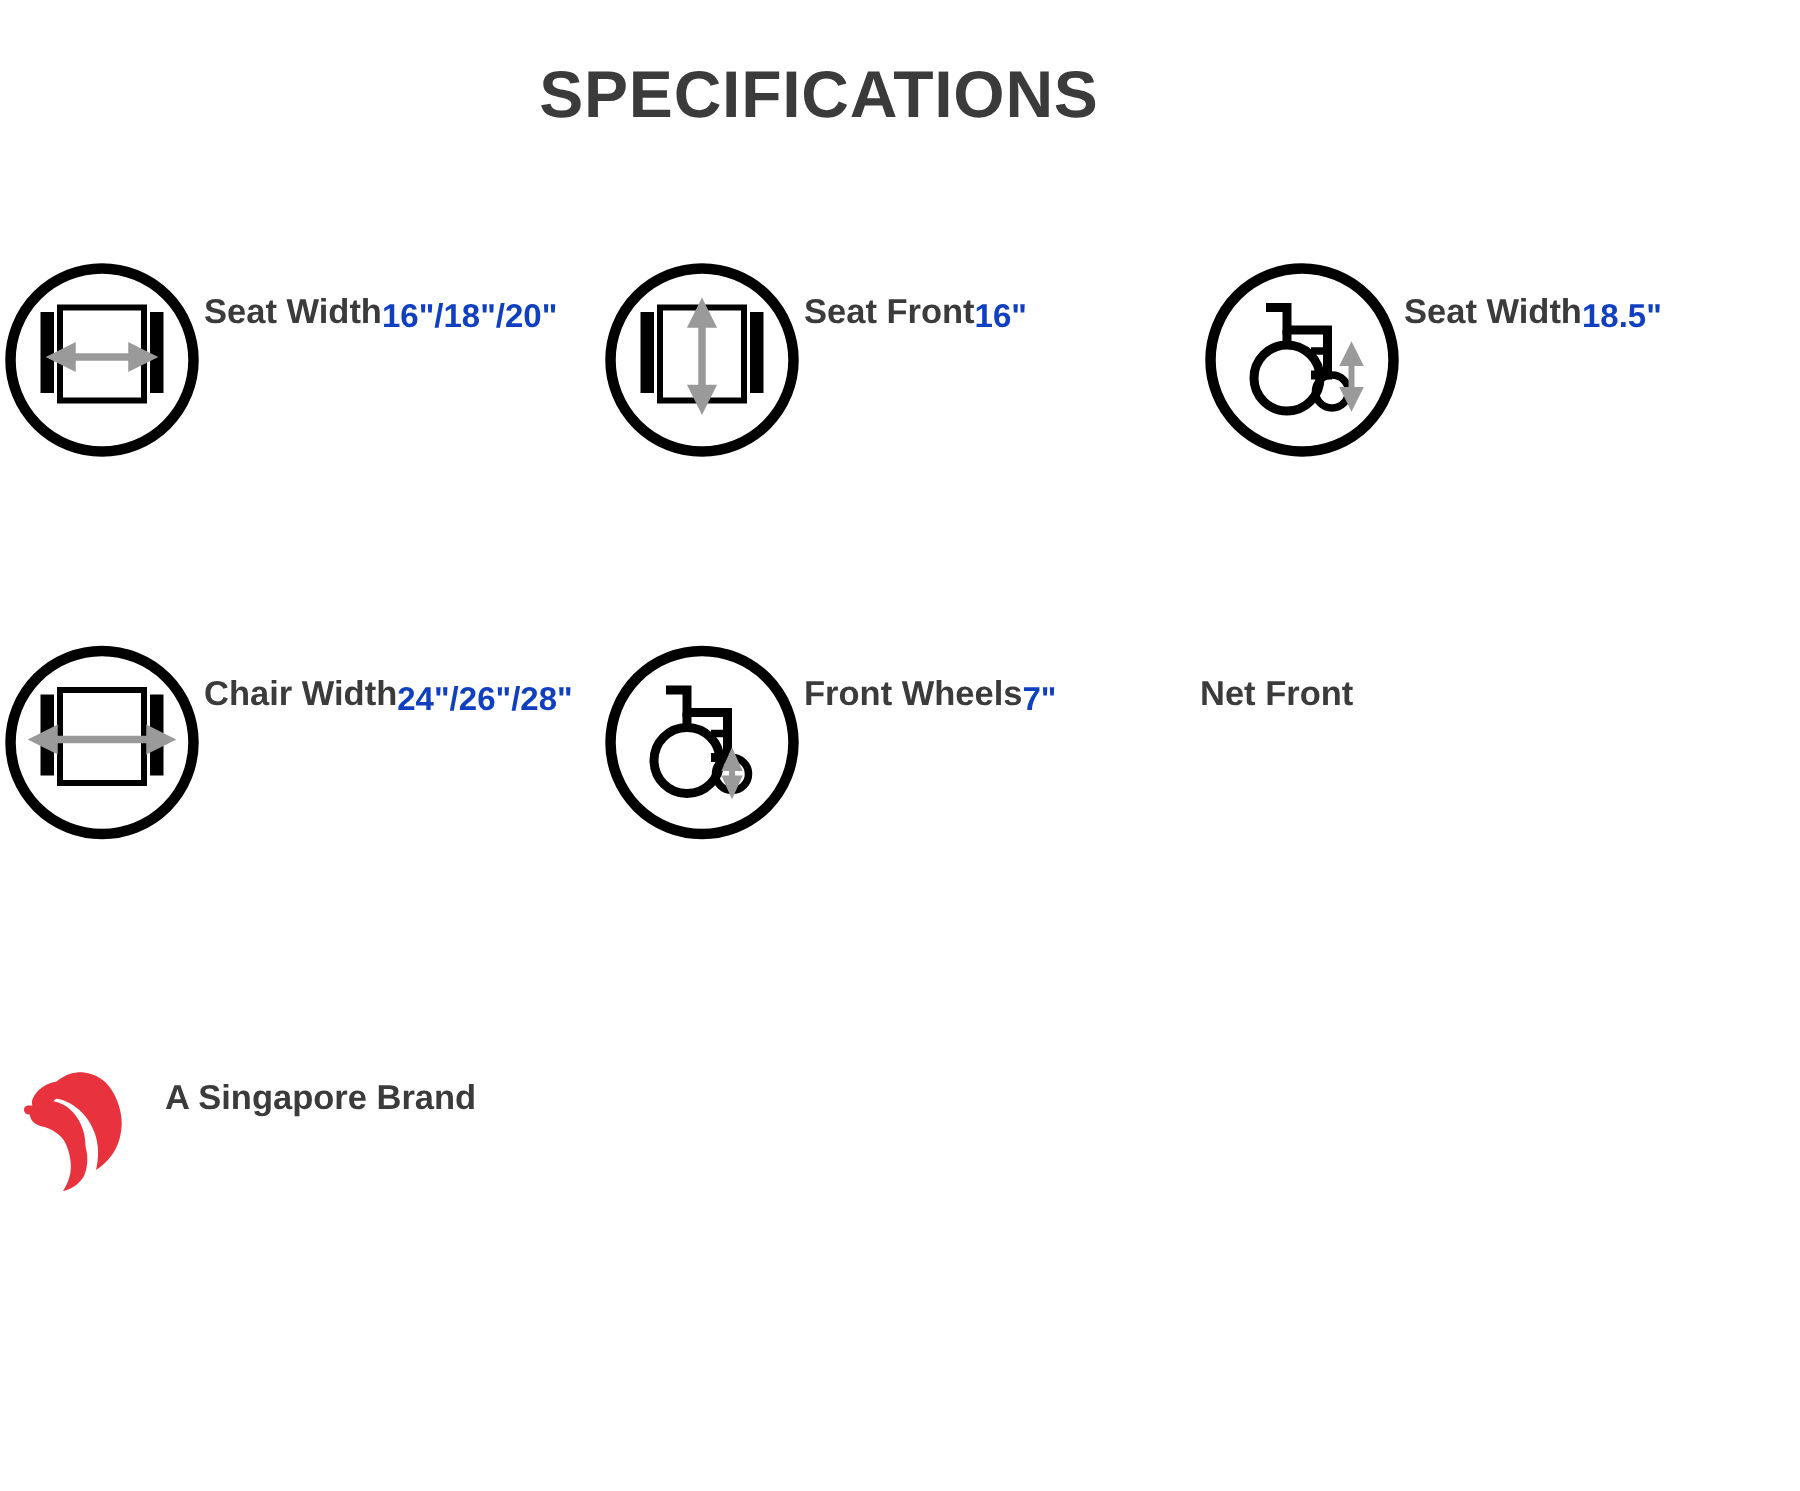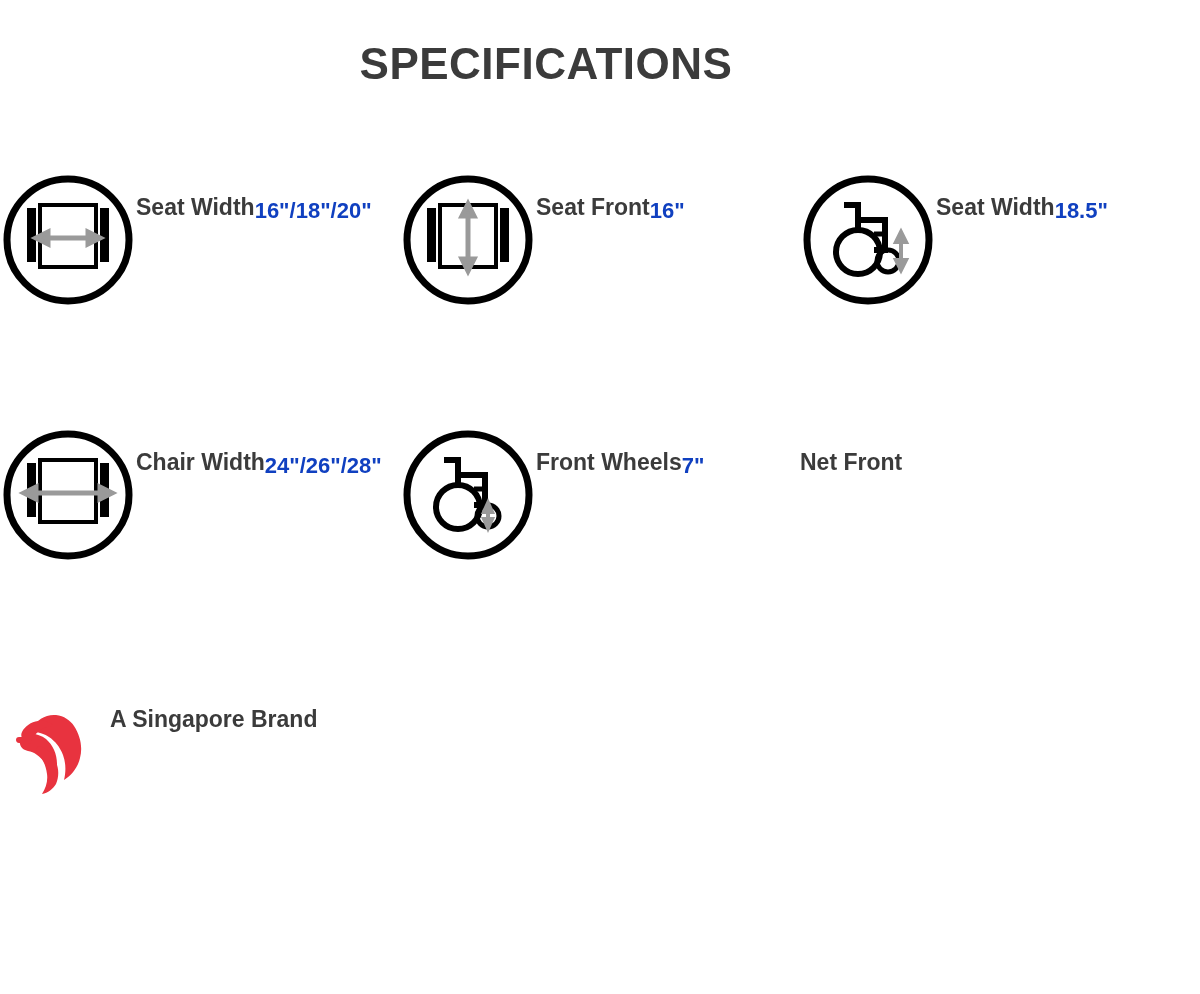--- a/index.html
+++ b/index.html
@@ -72,21 +72,21 @@
   }
   .spec-value:empty {
     display: none;
   }
   .brand-cell .icon-wrap {
     width: 110px;
     height: 110px;
     margin-top: 8px;
   }
   .brand-cell .spec-label {
-    margin-top: 24px;
+    margin-top: 36px;
   }
   svg { display: block; }
 </style>
 </head>
 <body>
 
 <div class="page">
 
   <h1 class="page-title">SPECIFICATIONS</h1>
 

